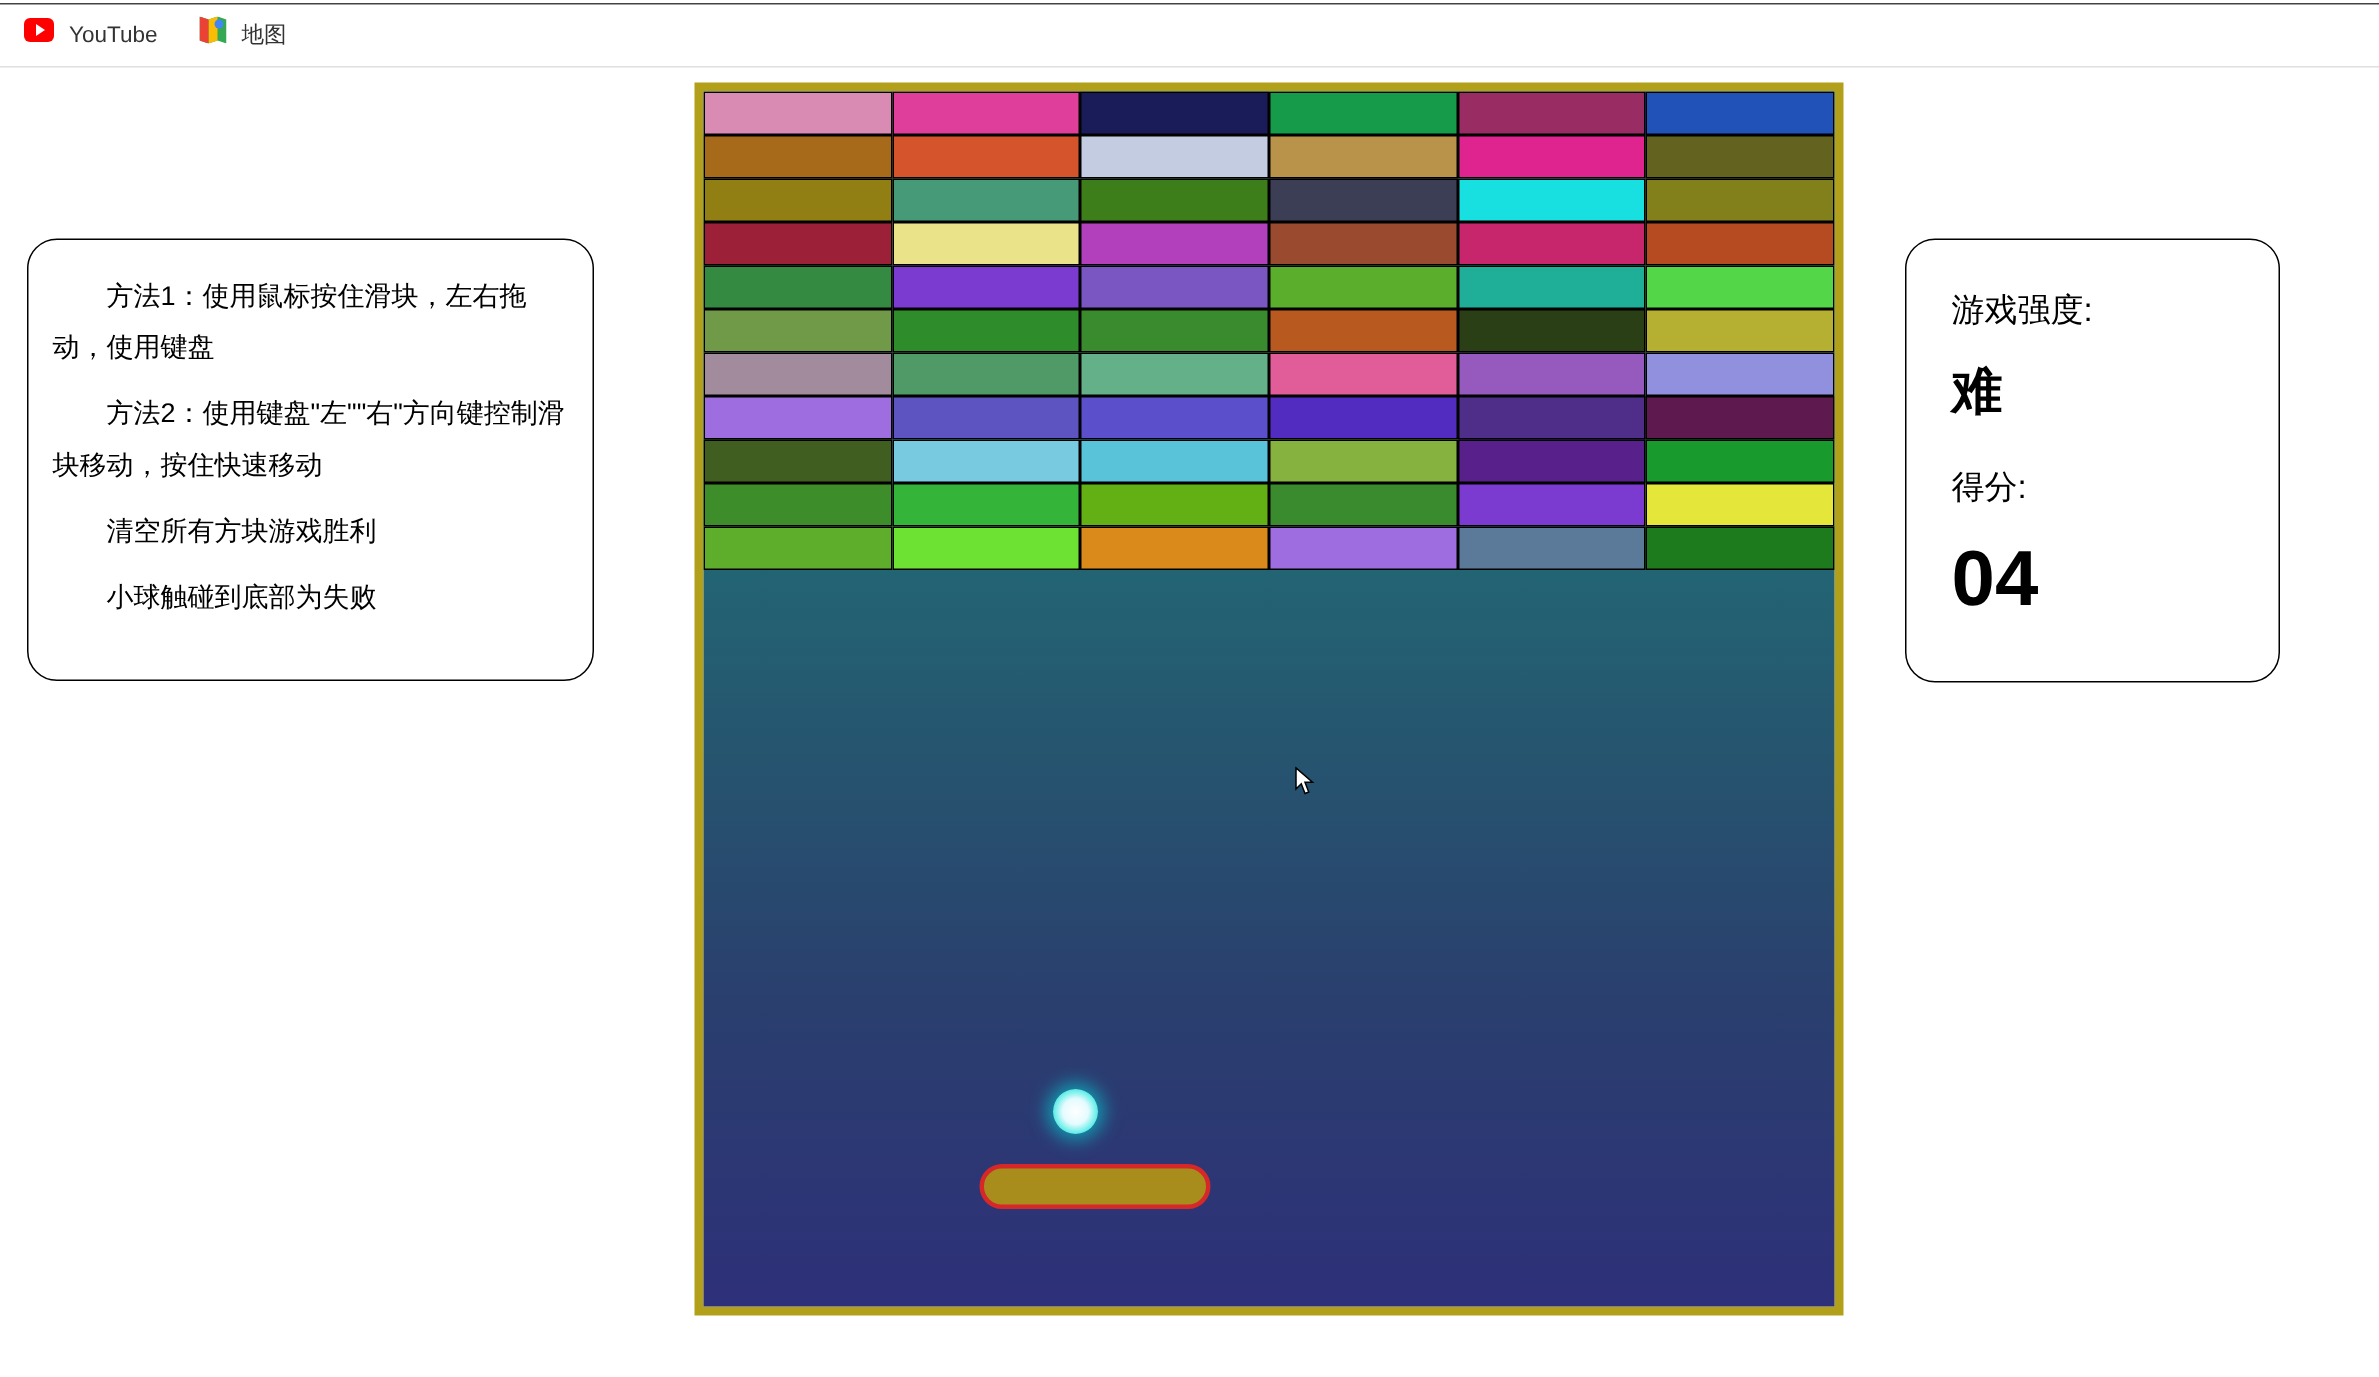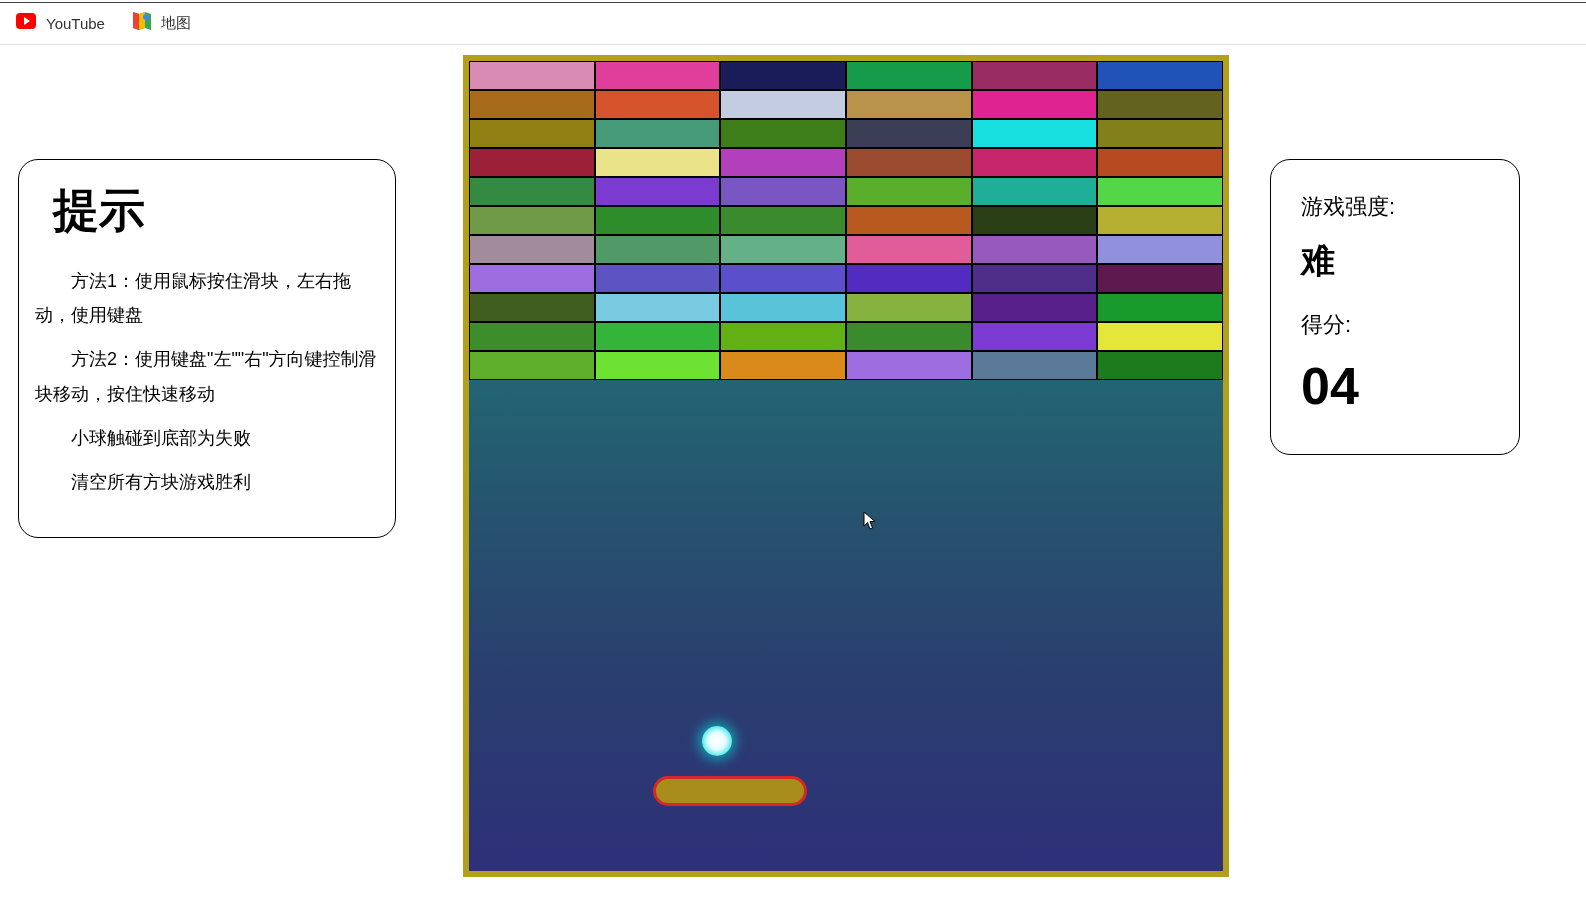--- a/index.html
+++ b/index.html
@@ -162,25 +162,24 @@
         <circle cx="13" cy="5" r="3" fill="#4285f4"></circle>
       </svg>
     </span>
     <span>地图</span>
   </div>
 </div>
 
 <div class="layout">
 
   <div class="tips-panel">
-    <h1>提示</h1>
     <p>方法1：使用鼠标按住滑块，左右拖动，使用键盘</p>
     <p>方法2：使用键盘"左""右"方向键控制滑块移动，按住快速移动</p>
+    <p>清空所有方块游戏胜利</p>
     <p>小球触碰到底部为失败</p>
-    <p>清空所有方块游戏胜利</p>
   </div>
 
   <div class="game-frame">
     <div class="game-canvas">
       <div class="bricks" id="bricks">
           <div class="brick" style="background: rgb(217, 139, 180);"></div>
           <div class="brick" style="background: rgb(223, 62, 154);"></div>
           <div class="brick" style="background: rgb(26, 28, 89);"></div>
           <div class="brick" style="background: rgb(21, 155, 74);"></div>
           <div class="brick" style="background: rgb(152, 44, 99);"></div>

